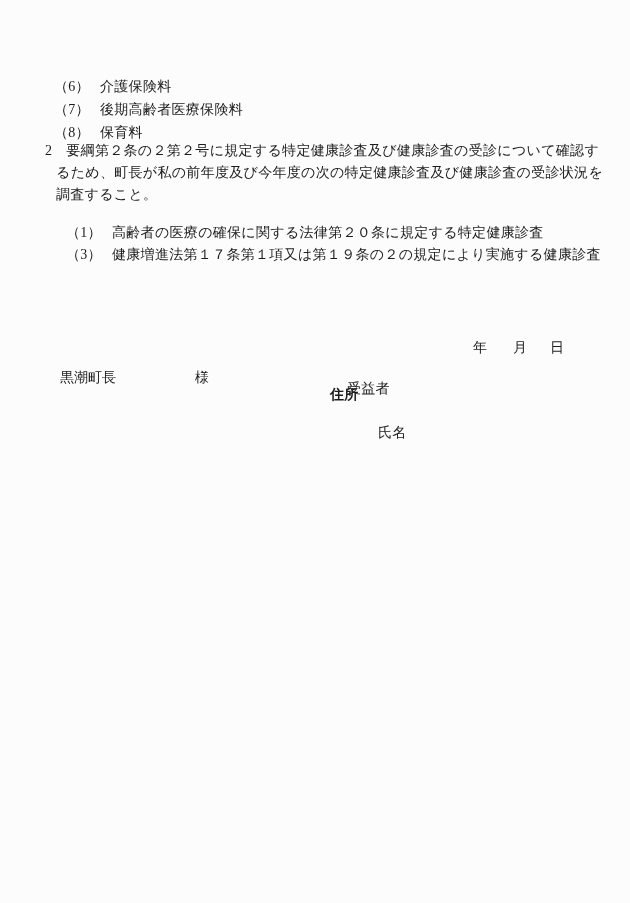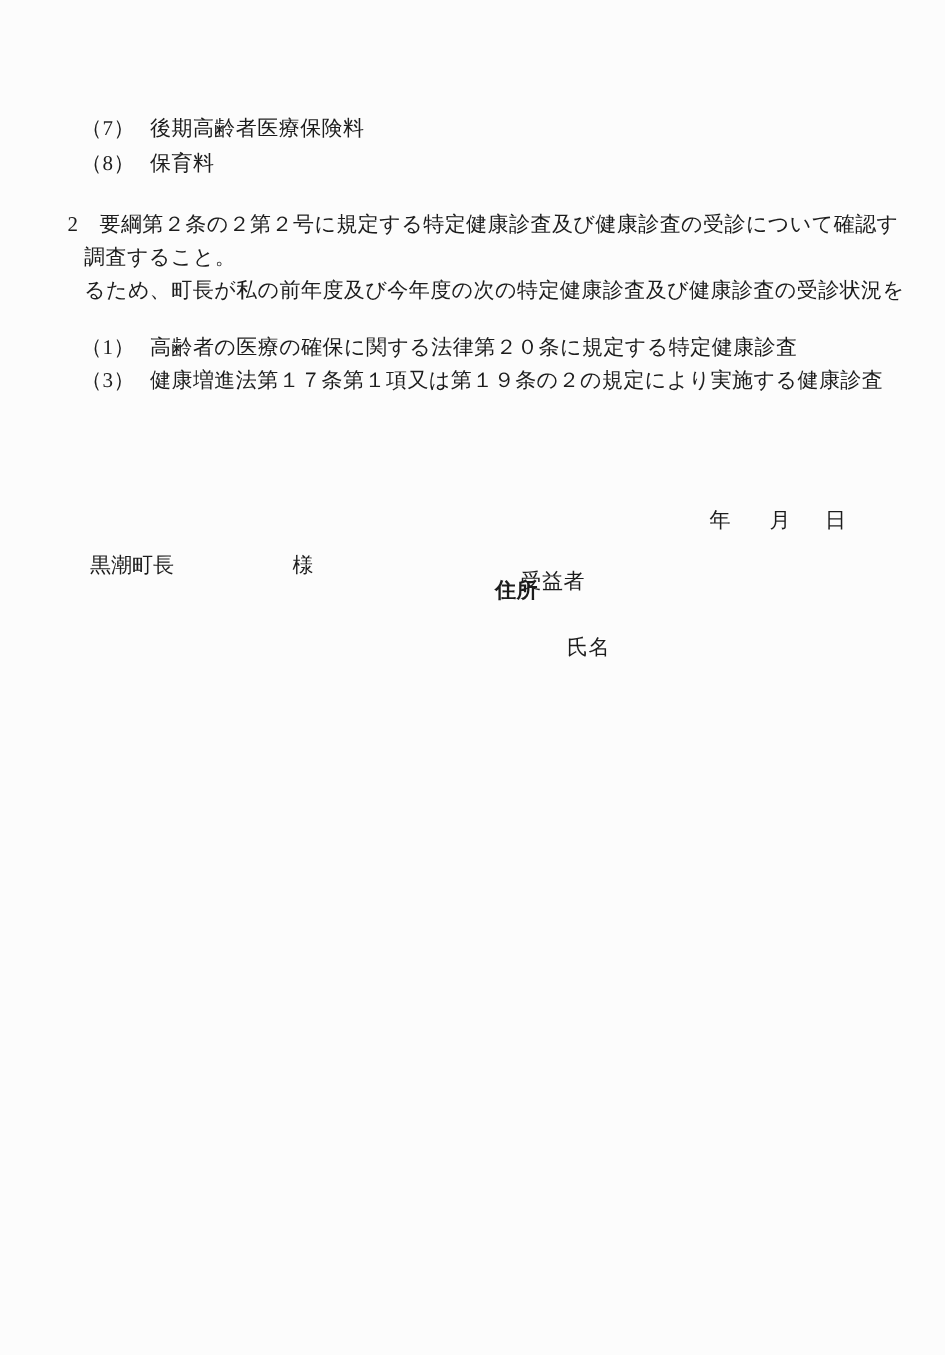--- a/index.html
+++ b/index.html
@@ -29,36 +29,39 @@
   .addressee .recipient { display: inline-block; width: 135px; }
   .sig-line { white-space: nowrap; line-height: 16px; letter-spacing: 0.3px; }
 </style>
 </head>
 <body>
 
 <div class="page">
 
   <div class="abs" style="left:54px; top:75px;">
     <div class="row">
+      <span class="num">（6）</span><span>介護保険料</span>
+    </div>
+    <div class="row">
       <span class="num">（7）</span><span>後期高齢者医療保険料</span>
     </div>
     <div class="row">
       <span class="num">（8）</span><span>保育料</span>
     </div>
   </div>
 
   <div class="abs" style="left:45px; top:140px;">
     <div class="para-line">
       <span class="sec-num">2</span><span>要綱第２条の２第２号に規定する特定健康診査及び健康診査の受診について確認す</span>
     </div>
+    <div class="para-line para-indent">るため、町長が私の前年度及び今年度の次の特定健康診査及び健康診査の受診状況を</div>
     <div class="para-line para-indent">調査すること。</div>
-    <div class="para-line para-indent">るため、町長が私の前年度及び今年度の次の特定健康診査及び健康診査の受診状況を</div>
   </div>
 
-  <div class="abs" style="left:54px; top:222px;">
+  <div class="abs" style="left:66px; top:222px;">
     <div class="sub-row">
       <span class="num">（1）</span><span>高齢者の医療の確保に関する法律第２０条に規定する特定健康診査</span>
     </div>
     <div class="sub-row">
       <span class="num">（3）</span><span>健康増進法第１７条第１項又は第１９条の２の規定により実施する健康診査</span>
     </div>
   </div>
 
   <div class="abs date-line" style="left:473px; top:340px;">
     <span>年</span><span class="gap-month">月</span><span class="gap-day">日</span>

